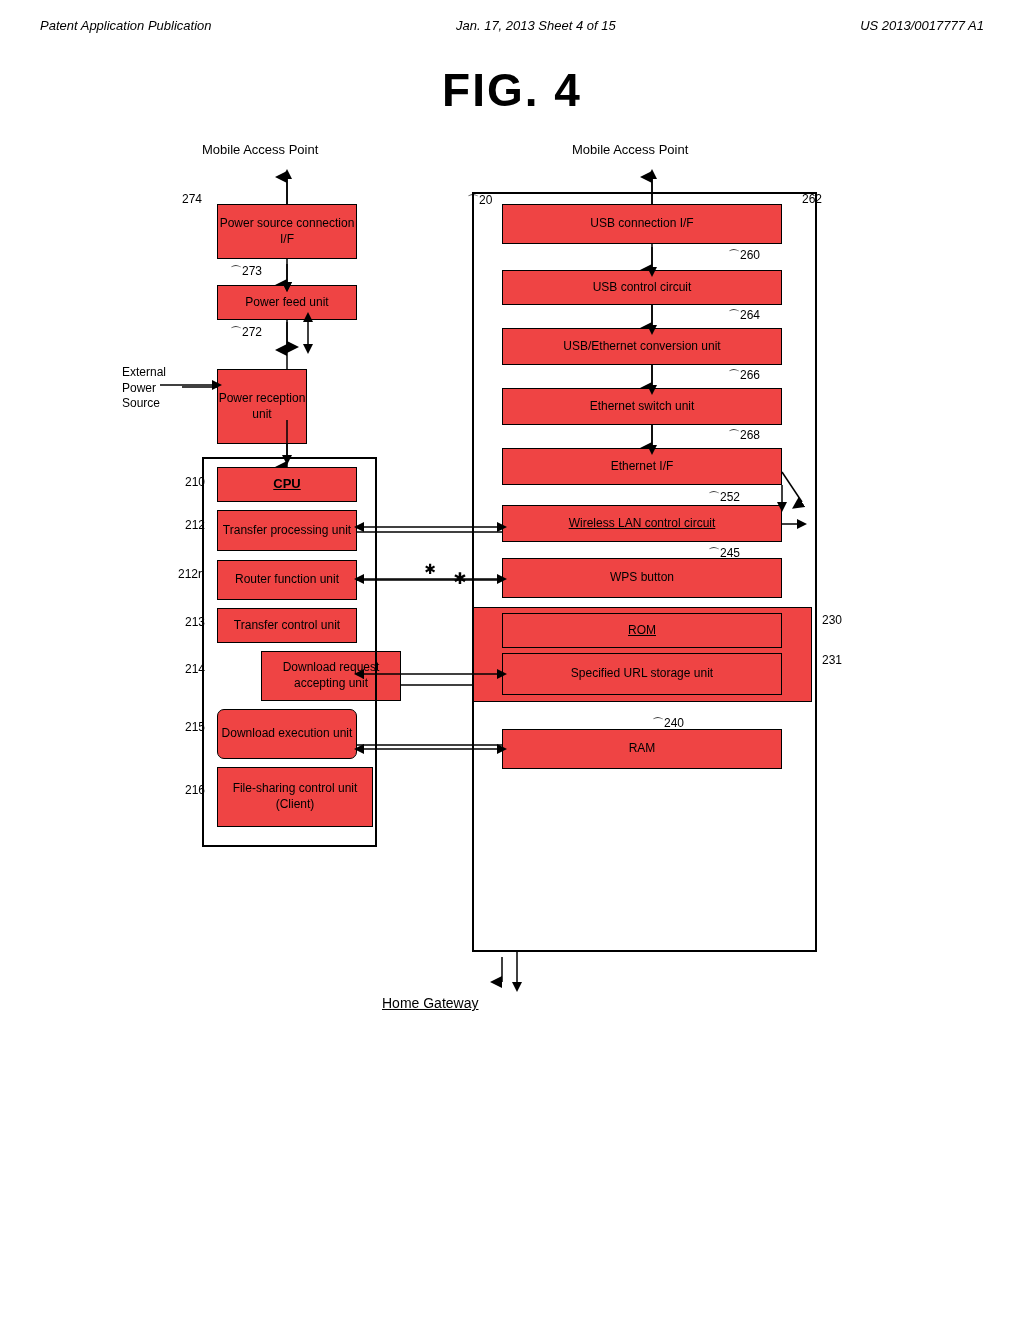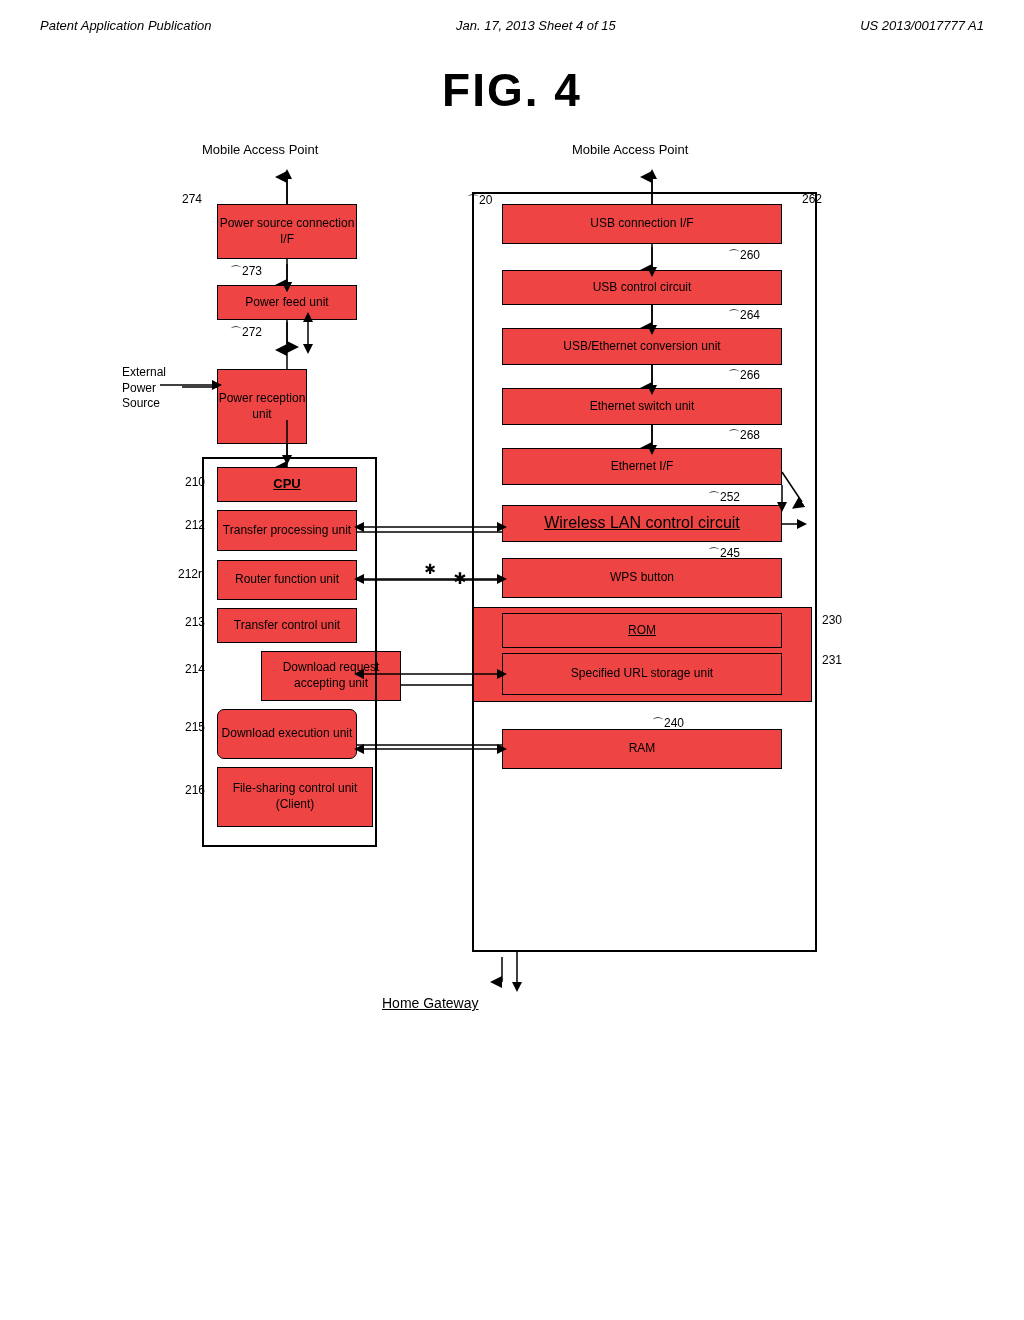--- a/index.html
+++ b/index.html
@@ -255,21 +255,21 @@
   </div>
 
   <div class="label" style="left:606px; top:290px; font-size:12px;">⌒268</div>
 
   <div class="box" style="left:380px; top:311px; width:280px; height:37px; font-size:12px;">
     <span>Ethernet I/F</span>
   </div>
 
   <div class="label" style="left:586px; top:352px; font-size:12px;">⌒252</div>
 
-  <div class="box underline-text" style="left:380px; top:368px; width:280px; height:37px; font-size:16px;">
+  <div class="box underline-text" style="left:380px; top:368px; width:280px; height:37px; font-size:12px;">
     <span>Wireless LAN control circuit</span>
   </div>
 
   <div class="label" style="left:586px; top:408px; font-size:12px;">⌒245</div>
 
   <div class="box" style="left:380px; top:421px; width:280px; height:40px; font-size:12px;">
     <span>WPS button</span>
   </div>
 
   <div class="box" style="left:350px; top:470px; width:340px; height:95px; font-size:12px; border:1.5px solid #000;">

